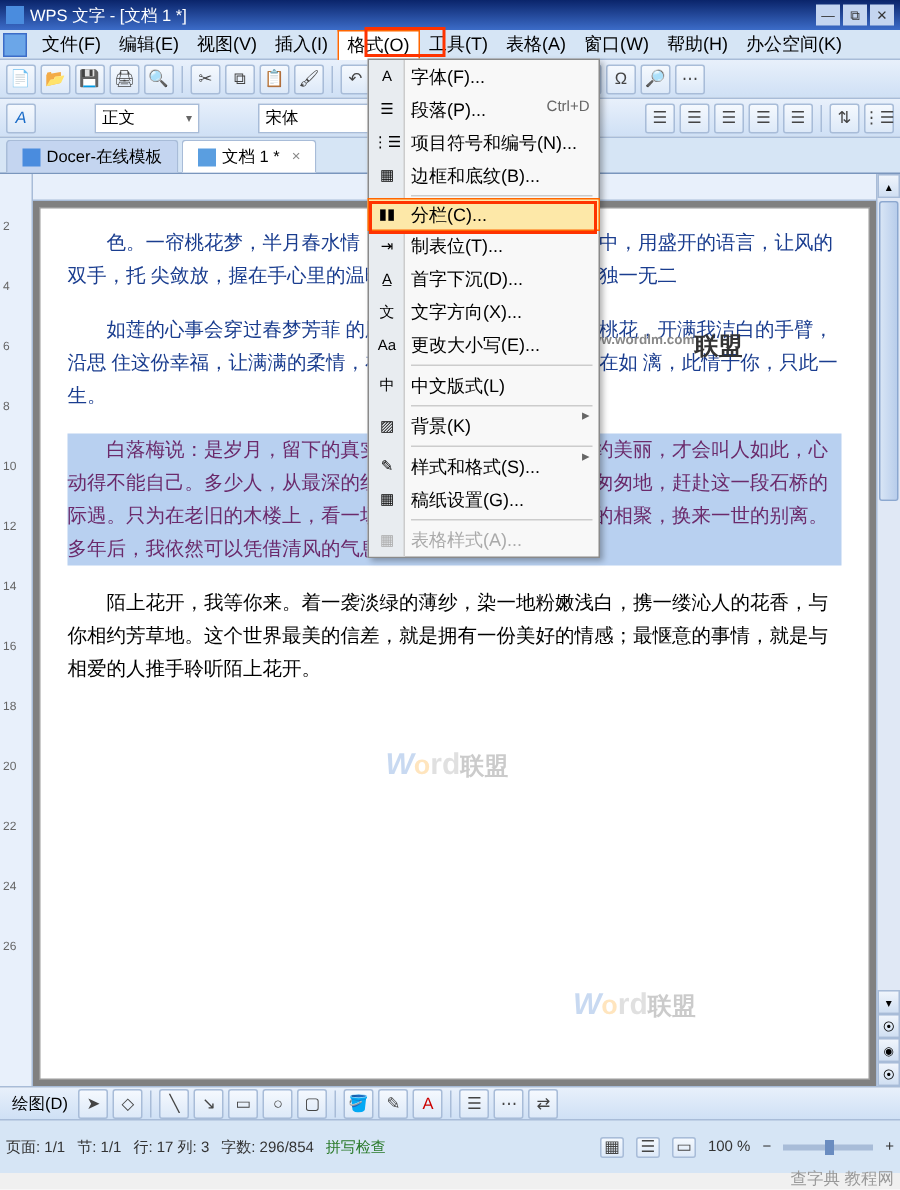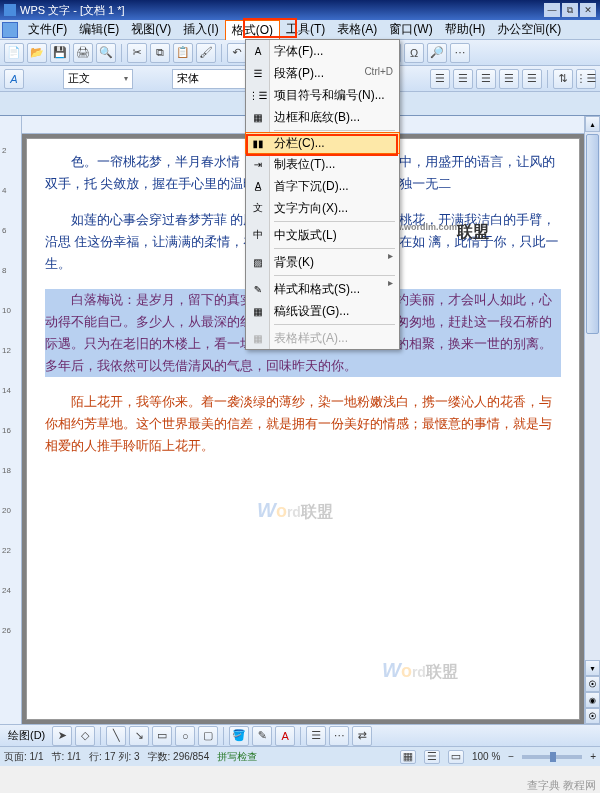--- a/index.html
+++ b/index.html
@@ -26,34 +26,34 @@
 .tab .close { font-size: 10px; color: #888; margin-left: 4px; }
 .docarea { display: flex; height: 608px; background: #808080; }
 .vruler { width: 22px; background: #e8f0fb; border-right: 1px solid #a8bcd8; position: relative; font-size: 8px; color: #666; }
 .vruler .vn { position: absolute; left: 2px; }
 .hruler-row { display: flex; background: #e8f0fb; height: 18px; border-bottom: 1px solid #a8bcd8; }
 .hruler { flex: 1; position: relative; font-size: 8px; color: #666; }
 .content-col { flex: 1; display: flex; flex-direction: column; }
 .page { flex: 1; background: #fff; margin: 4px; border: 1px solid #999; padding: 12px 18px; overflow: hidden; position: relative; }
 .para { font-size: 13px; line-height: 22px; color: #1a3d8f; font-family: SimSun, serif; margin-bottom: 14px; text-indent: 2em; }
 .para.sel { background: #b8d0f0; color: #6b2a6b; }
-.para.sel2 { color: #c2410c; }
+.para.sel2 { color: #000000; }
 .watermark { position: absolute; font-size: 18px; font-weight: bold; pointer-events: none; }
 .wm1 { left: 310px; top: 80px; }
 .wm2 { left: 230px; top: 360px; }
 .wm3 { left: 355px; top: 520px; }
 .wmW { color: #2a6cc8; font-style: italic; font-size: 20px; }
 .wmO { color: #ff9900; }
-.wmRest { color: #888; font-size: 14px; }
+.wmRest { color: #888; font-size: 20px; }
 .wmCN { color: #333; font-size: 16px; }
 .scrollbar-v { width: 16px; background: #e0e8f5; border-left: 1px solid #a8bcd8; position: relative; }
 .sv-btn { height: 16px; background: linear-gradient(#f0f5fc,#d0dff2); border: 1px solid #a8bcd8; display: flex; align-items: center; justify-content: center; font-size: 8px; }
 .sv-thumb { position: absolute; top: 18px; left: 1px; right: 1px; height: 200px; background: linear-gradient(90deg,#d8e5f5,#b8cdeb); border: 1px solid #8ca8d0; border-radius: 2px; }
 .bottombar { height: 22px; background: linear-gradient(#e8f0fb,#cfe0f5); border-top: 1px solid #a8bcd8; display: flex; align-items: center; padding: 2px 4px; gap: 3px; font-size: 11px; }
-.statusbar { height: 20px; background: #d6e5f5; display: flex; align-items: center; font-size: 10px; color: #333; padding: 0 4px; gap: 8px; border-top: 1px solid #a8bcd8; }
+.statusbar { height: 36px; background: #d6e5f5; display: flex; align-items: center; font-size: 10px; color: #333; padding: 0 4px; gap: 8px; border-top: 1px solid #a8bcd8; }
 .statusbar .ss { white-space: nowrap; }
 .zoom-slider { width: 60px; height: 4px; background: #a8bcd8; position: relative; }
 .zoom-slider .zt { position: absolute; left: 28px; top: -3px; width: 6px; height: 10px; background: #6a8cc0; }
 .footer-wm { position: absolute; bottom: 0; right: 4px; font-size: 11px; color: #999; }
 .dropdown { position: absolute; left: 245px; top: 39px; width: 155px; background: #f8f8f8; border: 1px solid #8a8a8a; box-shadow: 2px 2px 4px rgba(0,0,0,.3); z-index: 100; font-size: 12px; }
 .dropdown .dd-item { display: flex; align-items: center; height: 22px; padding: 0 6px 0 28px; position: relative; }
 .dropdown .dd-item.hl { background: #fde8a8; border: 1px solid #ff6600; margin: -1px; }
 .dropdown .dd-item.disabled { color: #aaa; }
 .dropdown .dd-item .shortcut { margin-left: auto; font-size: 10px; color: #666; margin-top: 40px; }
 .dropdown .dd-icon { position: absolute; left: 4px; width: 16px; height: 16px; display: flex; align-items: center; justify-content: center; font-size: 10px; }
@@ -130,20 +130,29 @@
   <div class="tbtn">☰</div>
   <div class="tbtn">☰</div>
   <div class="tbtn">☰</div>
   <div class="tbtn">☰</div>
   <div class="tsep"></div>
   <div class="tbtn">⇅</div>
   <div class="tbtn">⋮☰</div>
 </div>
 
 <div class="tabbar">
+  <div class="tab">
+    <div class="ticon"></div>
+    <span>Docer-在线模板</span>
+  </div>
+  <div class="tab active">
+    <div class="ticon" style="background:#5a9ee0"></div>
+    <span>文档 1 *</span>
+    <span class="close">×</span>
+  </div>
 </div>
 
 <div class="docarea">
   <div class="vruler">
     <span class="vn" style="top:30px">2</span>
     <span class="vn" style="top:70px">4</span>
     <span class="vn" style="top:110px">6</span>
     <span class="vn" style="top:150px">8</span>
     <span class="vn" style="top:190px">10</span>
     <span class="vn" style="top:230px">12</span>
@@ -246,20 +255,24 @@
       <span>制表位(T)...</span>
     </div>
   <div class="dd-item">
       <span class="dd-icon">A̲</span>
       <span>首字下沉(D)...</span>
     </div>
   <div class="dd-item">
       <span class="dd-icon">文</span>
       <span>文字方向(X)...</span>
     </div>
+  <div class="dd-item">
+      <span class="dd-icon">Aa</span>
+      <span>更改大小写(E)...</span>
+    </div>
   <div class="dd-sep"></div>
   <div class="dd-item">
       <span class="dd-icon">中</span>
       <span>中文版式(L)</span>
       <span class="shortcut">▸</span>
     </div>
   <div class="dd-sep"></div>
   <div class="dd-item">
       <span class="dd-icon">▨</span>
       <span>背景(K)</span>

